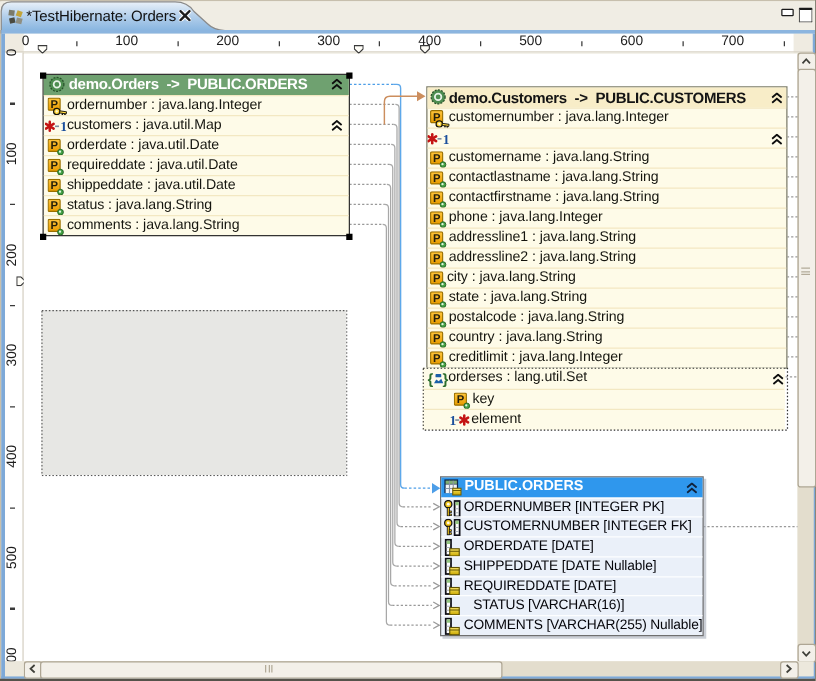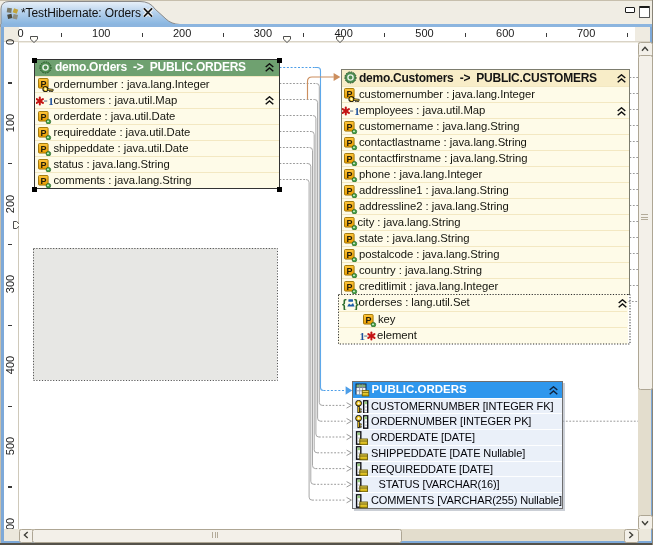--- a/index.html
+++ b/index.html
@@ -308,21 +308,20 @@
       <div class="erow">
         <svg class="abs" style="left:0.5px;top:1.5px" width="17" height="14" viewBox="0 0 17 14">
           <g stroke="#c41414" stroke-width="2" stroke-linecap="round">
             <line x1="3.8" y1="3.4" x2="3.8" y2="10.6"></line>
             <line x1="0.6999999999999997" y1="5.1" x2="6.9" y2="8.9"></line>
             <line x1="0.6999999999999997" y1="8.9" x2="6.9" y2="5.1"></line>
           </g>
           <rect x="8" y="6.4" width="3.2" height="1.3" fill="#7d8da0"></rect>
           <text x="12.2" y="11" font-size="11" font-weight="bold" fill="#1b4f9c" font-family="Liberation Serif">1</text>
         </svg>
-        <span style="position:absolute;left:17.5px">employees : java.util.Map</span>
         <svg class="abs" style="left:275.5px;top:4px" width="9" height="9" viewBox="0 0 9 9">
           <g stroke="#0e0e0e" stroke-width="1.45" fill="none">
             <path d="M0.7 4 L4.5 0.8 L8.3 4"></path>
             <path d="M0.7 8.2 L4.5 5 L8.3 8.2"></path>
           </g>
         </svg>
       </div>
       <div class="erow">
         <svg class="abs" style="left:2px;top:2px" width="16" height="15" viewBox="0 0 16 15">
           <rect x="0.5" y="0.5" width="9.6" height="9.6" rx="1" fill="url(#gp)" stroke="#9a7000" stroke-width="0.9"></rect>
@@ -489,35 +488,35 @@
           <circle cx="3.6" cy="3.3" r="2.9" fill="#f2c71d" stroke="#141414" stroke-width="1"></circle>
           <circle cx="3.6" cy="3.3" r="1.1" fill="#fdfaef"></circle>
           <rect x="2.8" y="6" width="1.7" height="6.8" fill="#f2c71d" stroke="#141414" stroke-width="0.7"></rect>
           <rect x="4.4" y="8.8" width="1.8" height="1.3" fill="#f2c71d" stroke="#141414" stroke-width="0.6"></rect>
           <rect x="4.4" y="11.2" width="1.8" height="1.3" fill="#f2c71d" stroke="#141414" stroke-width="0.6"></rect>
           <rect x="8.7" y="0.8" width="4" height="12.4" fill="#fdfdfd" stroke="#101018" stroke-width="1.4"></rect>
           <rect x="9.4" y="1.6" width="2.6" height="2.6" fill="#94c782"></rect>
           <line x1="9.4" y1="7" x2="12" y2="7" stroke="#a9b2bb" stroke-width="0.9"></line>
           <line x1="9.4" y1="10.2" x2="12" y2="10.2" stroke="#a9b2bb" stroke-width="0.9"></line>
         </svg>
-        <span style="position:absolute;left:18.5px">CUSTOMERNUMBER [INTEGER FK]</span>
+        <span style="position:absolute;left:18.5px">ORDERNUMBER [INTEGER PK]</span>
       </div>
       <div class="trow">
         <svg class="abs" style="left:2.5px;top:1px" width="14" height="14" viewBox="0 0 14 14">
           <circle cx="3.6" cy="3.3" r="2.9" fill="#f2c71d" stroke="#141414" stroke-width="1"></circle>
           <circle cx="3.6" cy="3.3" r="1.1" fill="#fdfaef"></circle>
           <rect x="2.8" y="6" width="1.7" height="6.8" fill="#f2c71d" stroke="#141414" stroke-width="0.7"></rect>
           <rect x="4.4" y="8.8" width="1.8" height="1.3" fill="#f2c71d" stroke="#141414" stroke-width="0.6"></rect>
           <rect x="4.4" y="11.2" width="1.8" height="1.3" fill="#f2c71d" stroke="#141414" stroke-width="0.6"></rect>
           <rect x="8.7" y="0.8" width="4" height="12.4" fill="#fdfdfd" stroke="#101018" stroke-width="1.4"></rect>
           <rect x="9.4" y="1.6" width="2.6" height="2.6" fill="#94c782"></rect>
           <line x1="9.4" y1="7" x2="12" y2="7" stroke="#a9b2bb" stroke-width="0.9"></line>
           <line x1="9.4" y1="10.2" x2="12" y2="10.2" stroke="#a9b2bb" stroke-width="0.9"></line>
         </svg>
-        <span style="position:absolute;left:18.5px">ORDERNUMBER [INTEGER PK]</span>
+        <span style="position:absolute;left:18.5px">CUSTOMERNUMBER [INTEGER FK]</span>
       </div>
       <div class="trow">
         <svg class="abs" style="left:2.5px;top:0.5px" width="14" height="15" viewBox="0 0 14 15">
           <rect x="1.6" y="0.8" width="4.2" height="12.4" fill="#fdfdfd" stroke="#101018" stroke-width="1.4"></rect>
           <rect x="2.3" y="1.6" width="2.8" height="2.6" fill="#94c782"></rect>
           <line x1="2.3" y1="7" x2="5" y2="7" stroke="#a9b2bb" stroke-width="0.9"></line>
           <line x1="2.3" y1="10.2" x2="5" y2="10.2" stroke="#a9b2bb" stroke-width="0.9"></line>
           <rect x="4.8" y="8" width="7.6" height="5.8" fill="url(#gg)" stroke="#5e5000" stroke-width="0.9"></rect>
           <line x1="4.8" y1="10" x2="12.4" y2="10" stroke="#5e5000" stroke-width="0.9"></line>
         </svg>

